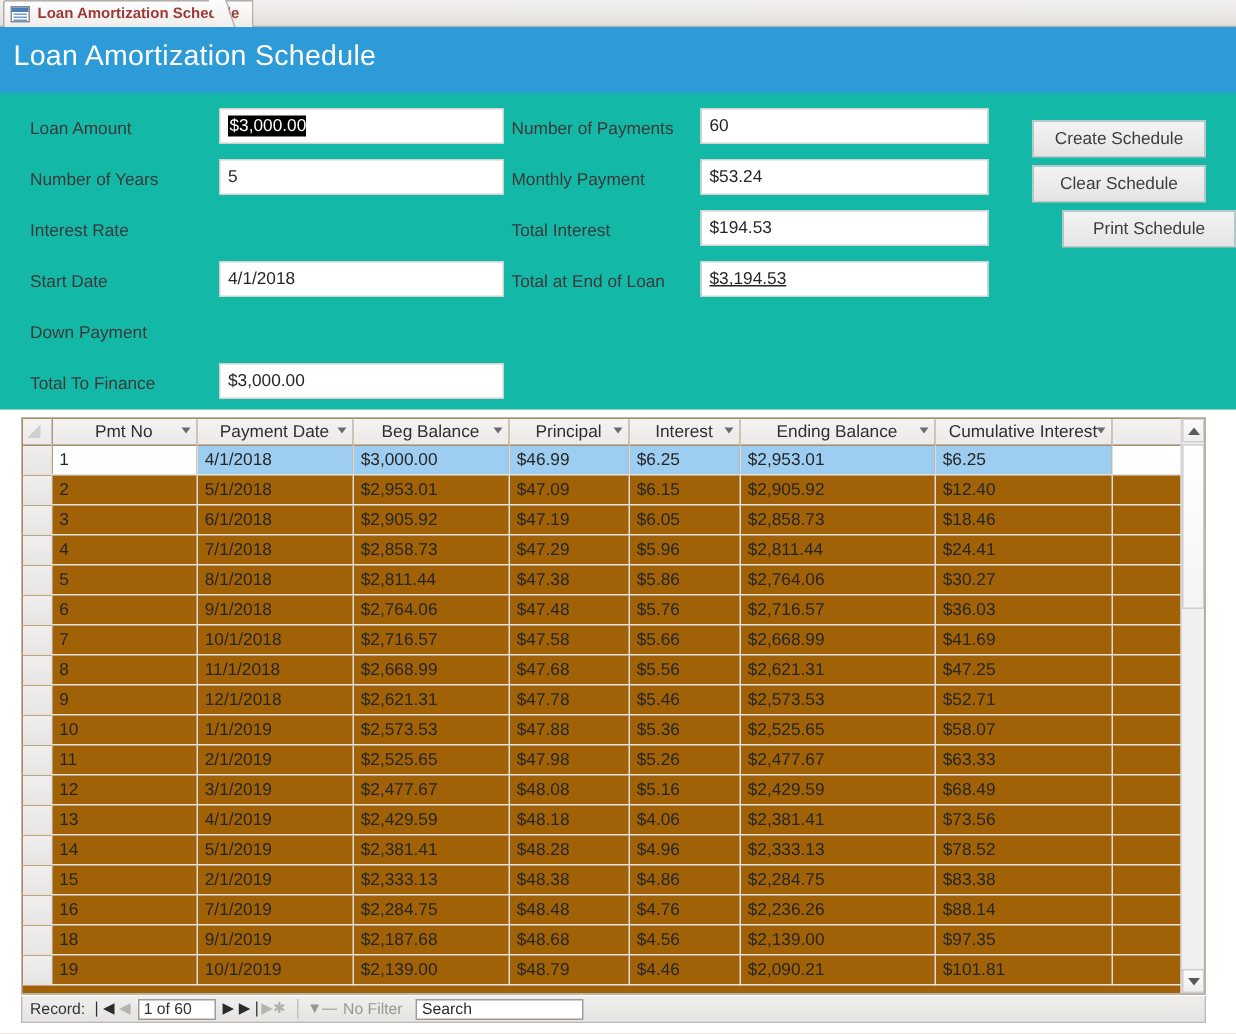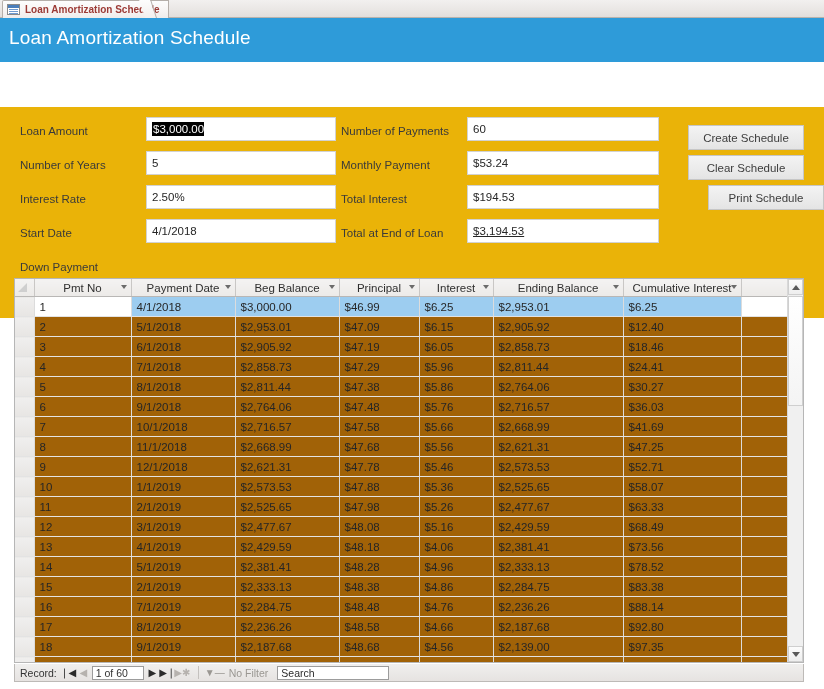--- a/index.html
+++ b/index.html
@@ -84,22 +84,21 @@
     color: #ffffff;
     font-weight: normal;
     letter-spacing: 0.2px;
     white-space: nowrap;
   }
 
   
   .form-body {
     position: absolute; left: 0; top: 62px;
     width: 824px; height: 211px;
-    background: #eab308;
-    margin-top: 45px;
+    background: #14b8a6;
   }
 
   .field-label {
     position: absolute;
     font-size: 11.5px;
     color: #3a3a3a;
     white-space: nowrap;
     line-height: 1;
   }
   .field-box {
@@ -335,21 +334,20 @@
     <div class="field-label" style="left:20px; top:53px;">Number of Years</div>
     <div class="field-label" style="left:20px; top:87px;">Interest Rate</div>
     <div class="field-label" style="left:20px; top:121px;">Start Date</div>
     <div class="field-label" style="left:20px; top:155px;">Down Payment</div>
     <div class="field-label" style="left:20px; top:189px;">Total To Finance</div>
 
     <div class="field-box selected-text" style="left:146px; top:10px;  width:190px; height:24px;">
         <span>$3,000.00</span>
       </div>
     <div class="field-box" style="left:146px; top:44px;  width:190px; height:24px;">5</div>
-    <div class="field-box" style="left:146px; top:78px;  width:190px; height:24px;">2.50%</div>
     <div class="field-box" style="left:146px; top:112px; width:190px; height:24px;">4/1/2018</div>
     <div class="field-box" style="left:146px; top:180px; width:190px; height:24px;">$3,000.00</div>
 
     <div class="field-label" style="left:341px; top:19px;">Number of Payments</div>
     <div class="field-label" style="left:341px; top:53px;">Monthly Payment</div>
     <div class="field-label" style="left:341px; top:87px;">Total Interest</div>
     <div class="field-label" style="left:341px; top:121px;">Total at End of Loan</div>
 
     <div class="field-box" style="left:467px; top:10px;  width:192px; height:24px;">60</div>
     <div class="field-box" style="left:467px; top:44px;  width:192px; height:24px;">$53.24</div>
@@ -597,31 +595,20 @@
               <td>7/1/2019</td>
               <td>$2,284.75</td>
               <td>$48.48</td>
               <td>$4.76</td>
               <td>$2,236.26</td>
               <td>$88.14</td>
               <td class="filler"></td>
             </tr>
             <tr>
               <td class="rowsel"></td>
-              <td>17</td>
-              <td>8/1/2019</td>
-              <td>$2,236.26</td>
-              <td>$48.58</td>
-              <td>$4.66</td>
-              <td>$2,187.68</td>
-              <td>$92.80</td>
-              <td class="filler"></td>
-            </tr>
-            <tr>
-              <td class="rowsel"></td>
               <td>18</td>
               <td>9/1/2019</td>
               <td>$2,187.68</td>
               <td>$48.68</td>
               <td>$4.56</td>
               <td>$2,139.00</td>
               <td>$97.35</td>
               <td class="filler"></td>
             </tr>
             <tr>

